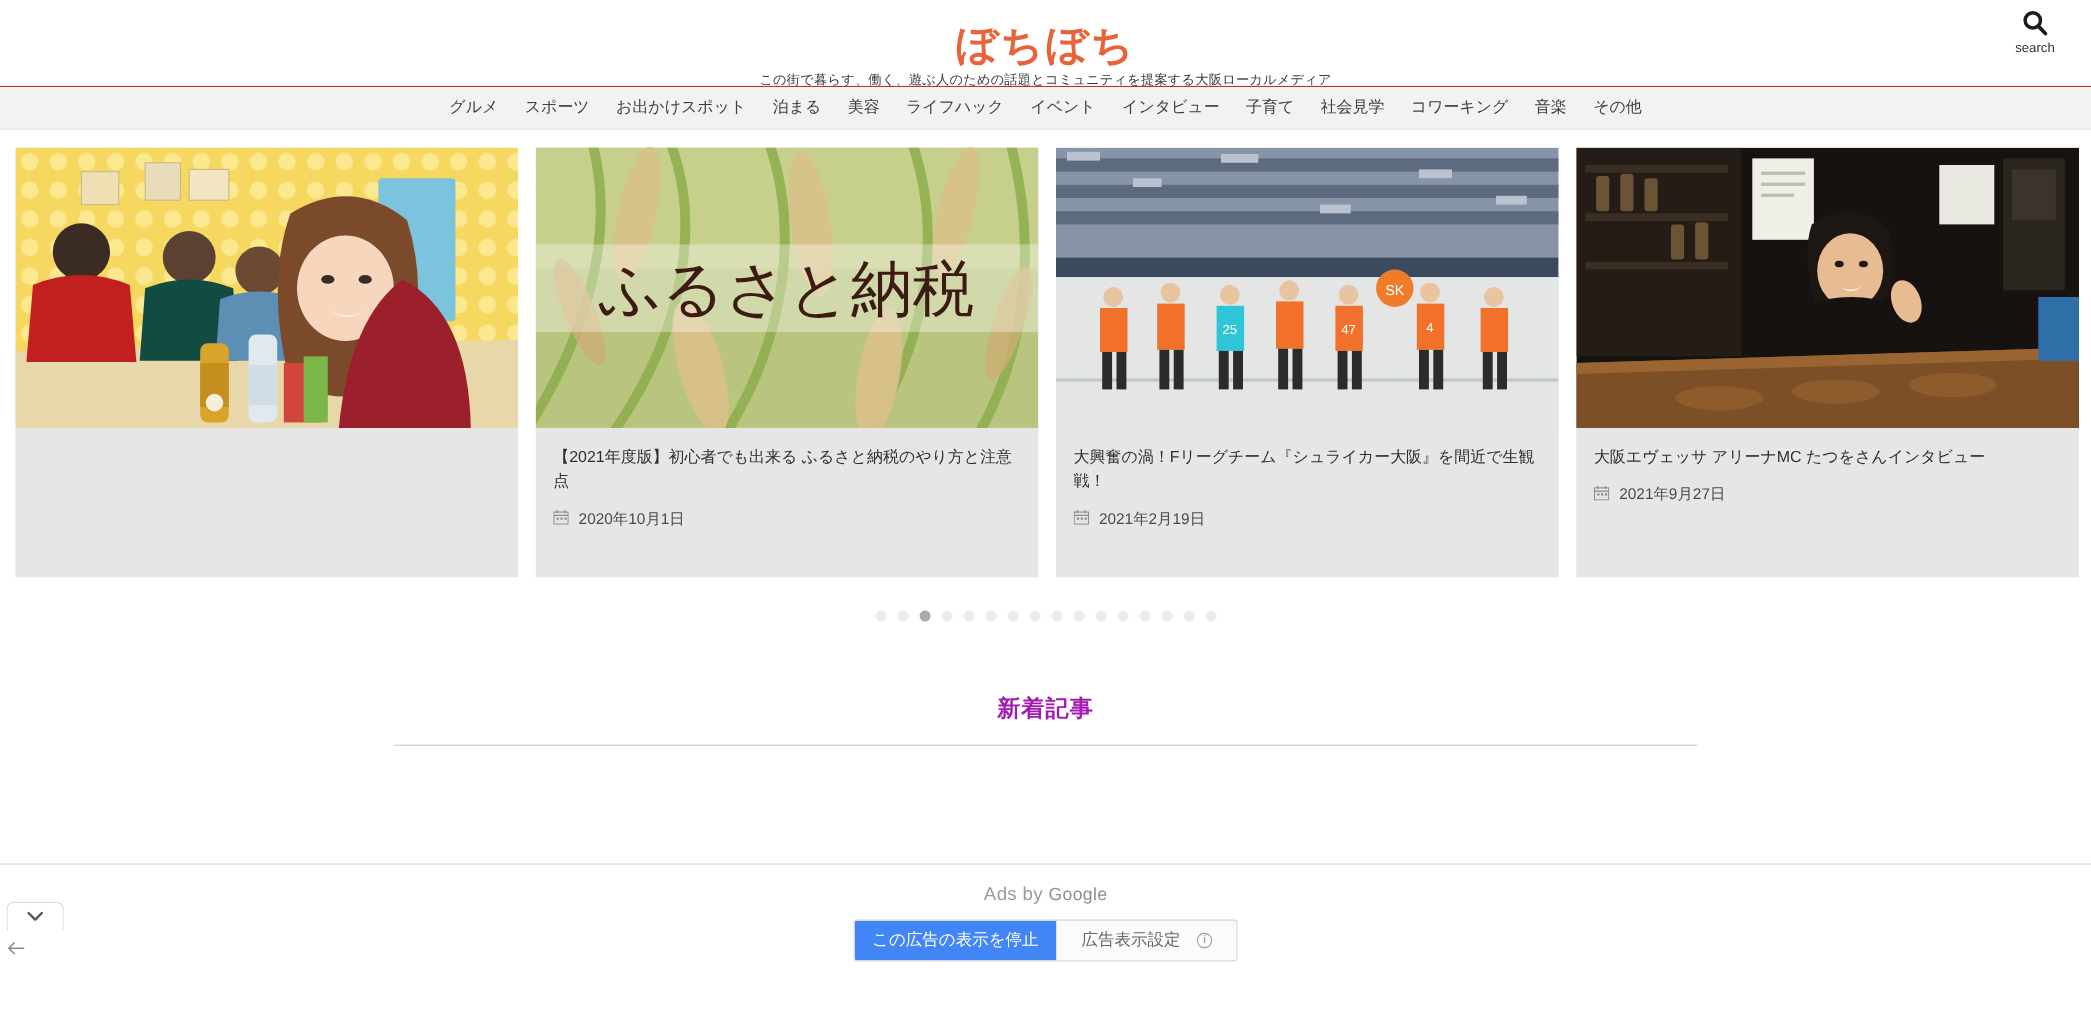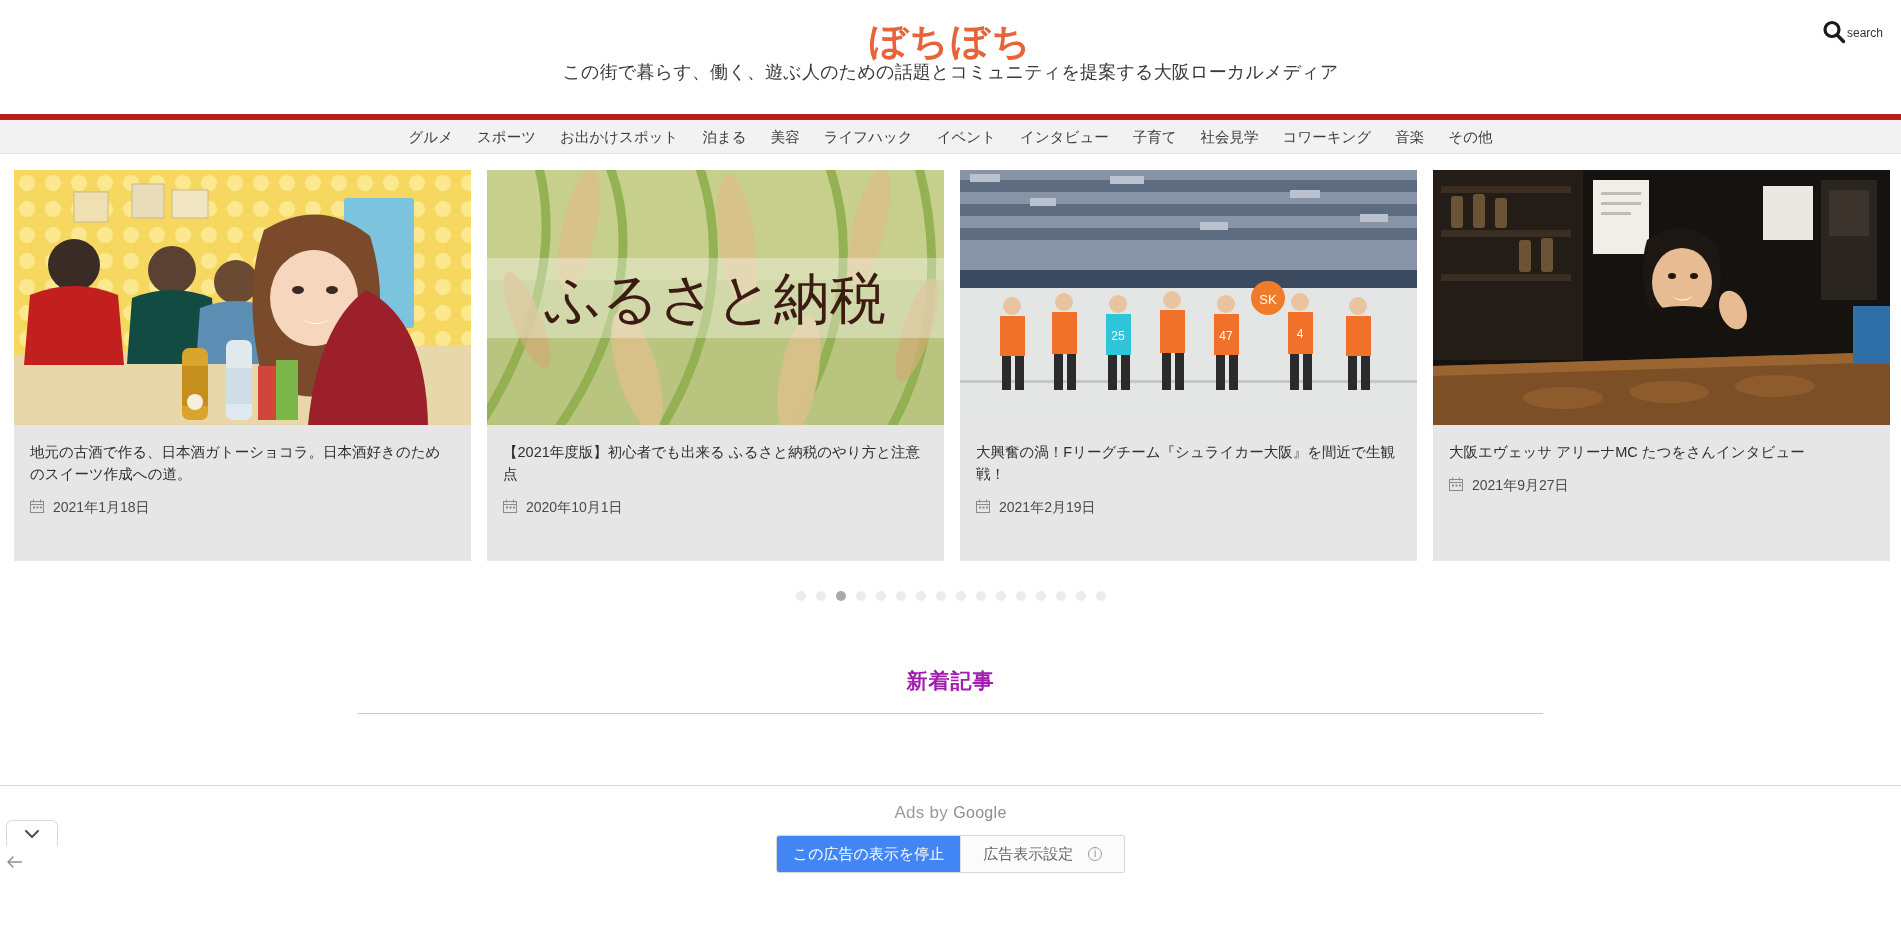--- a/index.html
+++ b/index.html
@@ -33,56 +33,55 @@
     font-family: "DejaVu Sans", sans-serif;
     font-size: 38px;
     font-weight: 700;
     color: #e8623a;
     letter-spacing: 2px;
     line-height: 42px;
     height: 42px;
     white-space: nowrap;
   }
   .brand-tagline {
-    font-size: 18px;
+    font-size: 12px;
     color: #3a3a3a;
     line-height: 18px;
     letter-spacing: 0.2px;
     white-space: nowrap;
     margin-top: 1px;
   }
   .search-box {
     position: absolute;
     right: 22px;
-    top: 19px;
+    top: 8px;
     width: 58px;
     display: flex;
-    flex-direction: row;
+    flex-direction: column;
     align-items: center;
     cursor: pointer;
   }
   .search-box svg { display: block; }
   .search-label {
     font-size: 12px;
     color: #333333;
     margin-top: 2px;
     line-height: 14px;
   }
 
   
   .main-nav {
     height: 40px;
     background: #f2f2f2;
-    border-top: 6px solid #b91c1c;
+    border-top: 1px solid #b91c1c;
     border-bottom: 1px solid #e4e4e4;
     display: flex;
-    align-items: center;
+    align-items: flex-end;
     justify-content: center;
     gap: 0;
-    margin-top: 36px;
   }
   .nav-item {
     font-size: 14.5px;
     color: #3d3d3d;
     line-height: 38px;
     padding: 0 12px;
     white-space: nowrap;
     cursor: pointer;
     text-decoration: none;
   }
@@ -336,37 +335,20 @@
             <path d="M352 120 q60 30 62 135 h-120 q10 -100 58 -135 z" fill="#9c1f2c"></path>
             <rect x="168" y="178" width="26" height="72" rx="7" fill="#d9a42b"></rect>
             <rect x="168" y="196" width="26" height="40" fill="#c58f1e"></rect>
             <circle cx="181" cy="232" r="8" fill="#f6efdc"></circle>
             <rect x="212" y="170" width="26" height="80" rx="7" fill="#dfe9ee"></rect>
             <rect x="212" y="198" width="26" height="36" fill="#cfdde6"></rect>
             <rect x="244" y="196" width="34" height="54" fill="#d2453a"></rect>
             <rect x="262" y="190" width="22" height="60" fill="#7ab648"></rect>
           </svg>
         </div>
-        <div class="slide-body">
-          <div class="slide-title">地元の古酒で作る、日本酒ガトーショコラ。日本酒好きのためのスイーツ作成への道。</div>
-          <div class="slide-meta">
-            <span class="cal-icon">
-              <svg width="14" height="14" viewBox="0 0 14 14" aria-hidden="true">
-                <rect x="0.5" y="2.5" width="13" height="11" fill="none" stroke="#8a8a8a"></rect>
-                <line x1="0.5" y1="5.5" x2="13.5" y2="5.5" stroke="#8a8a8a"></line>
-                <line x1="3.5" y1="0.5" x2="3.5" y2="3.5" stroke="#8a8a8a"></line>
-                <line x1="10.5" y1="0.5" x2="10.5" y2="3.5" stroke="#8a8a8a"></line>
-                <rect x="3" y="7.5" width="2" height="2" fill="#8a8a8a"></rect>
-                <rect x="6.5" y="7.5" width="2" height="2" fill="#8a8a8a"></rect>
-                <rect x="10" y="7.5" width="2" height="2" fill="#8a8a8a"></rect>
-              </svg>
-            </span>
-            <span>2021年1月18日</span>
-          </div>
-        </div>
       </article>
 
       <article class="slide">
         <div class="slide-thumb">
           <svg viewBox="0 0 457 255" preserveAspectRatio="xMidYMid slice" aria-hidden="true">
             <rect width="457" height="255" fill="#b9c47f"></rect>
             <rect y="0" width="457" height="110" fill="#c7cf8c"></rect>
             <g stroke="#8fae4e" stroke-width="9" fill="none" opacity="0.9">
               <path d="M-10 260 C 60 150 70 60 50 -10"></path>
               <path d="M70 260 C 140 160 150 60 120 -10"></path>

